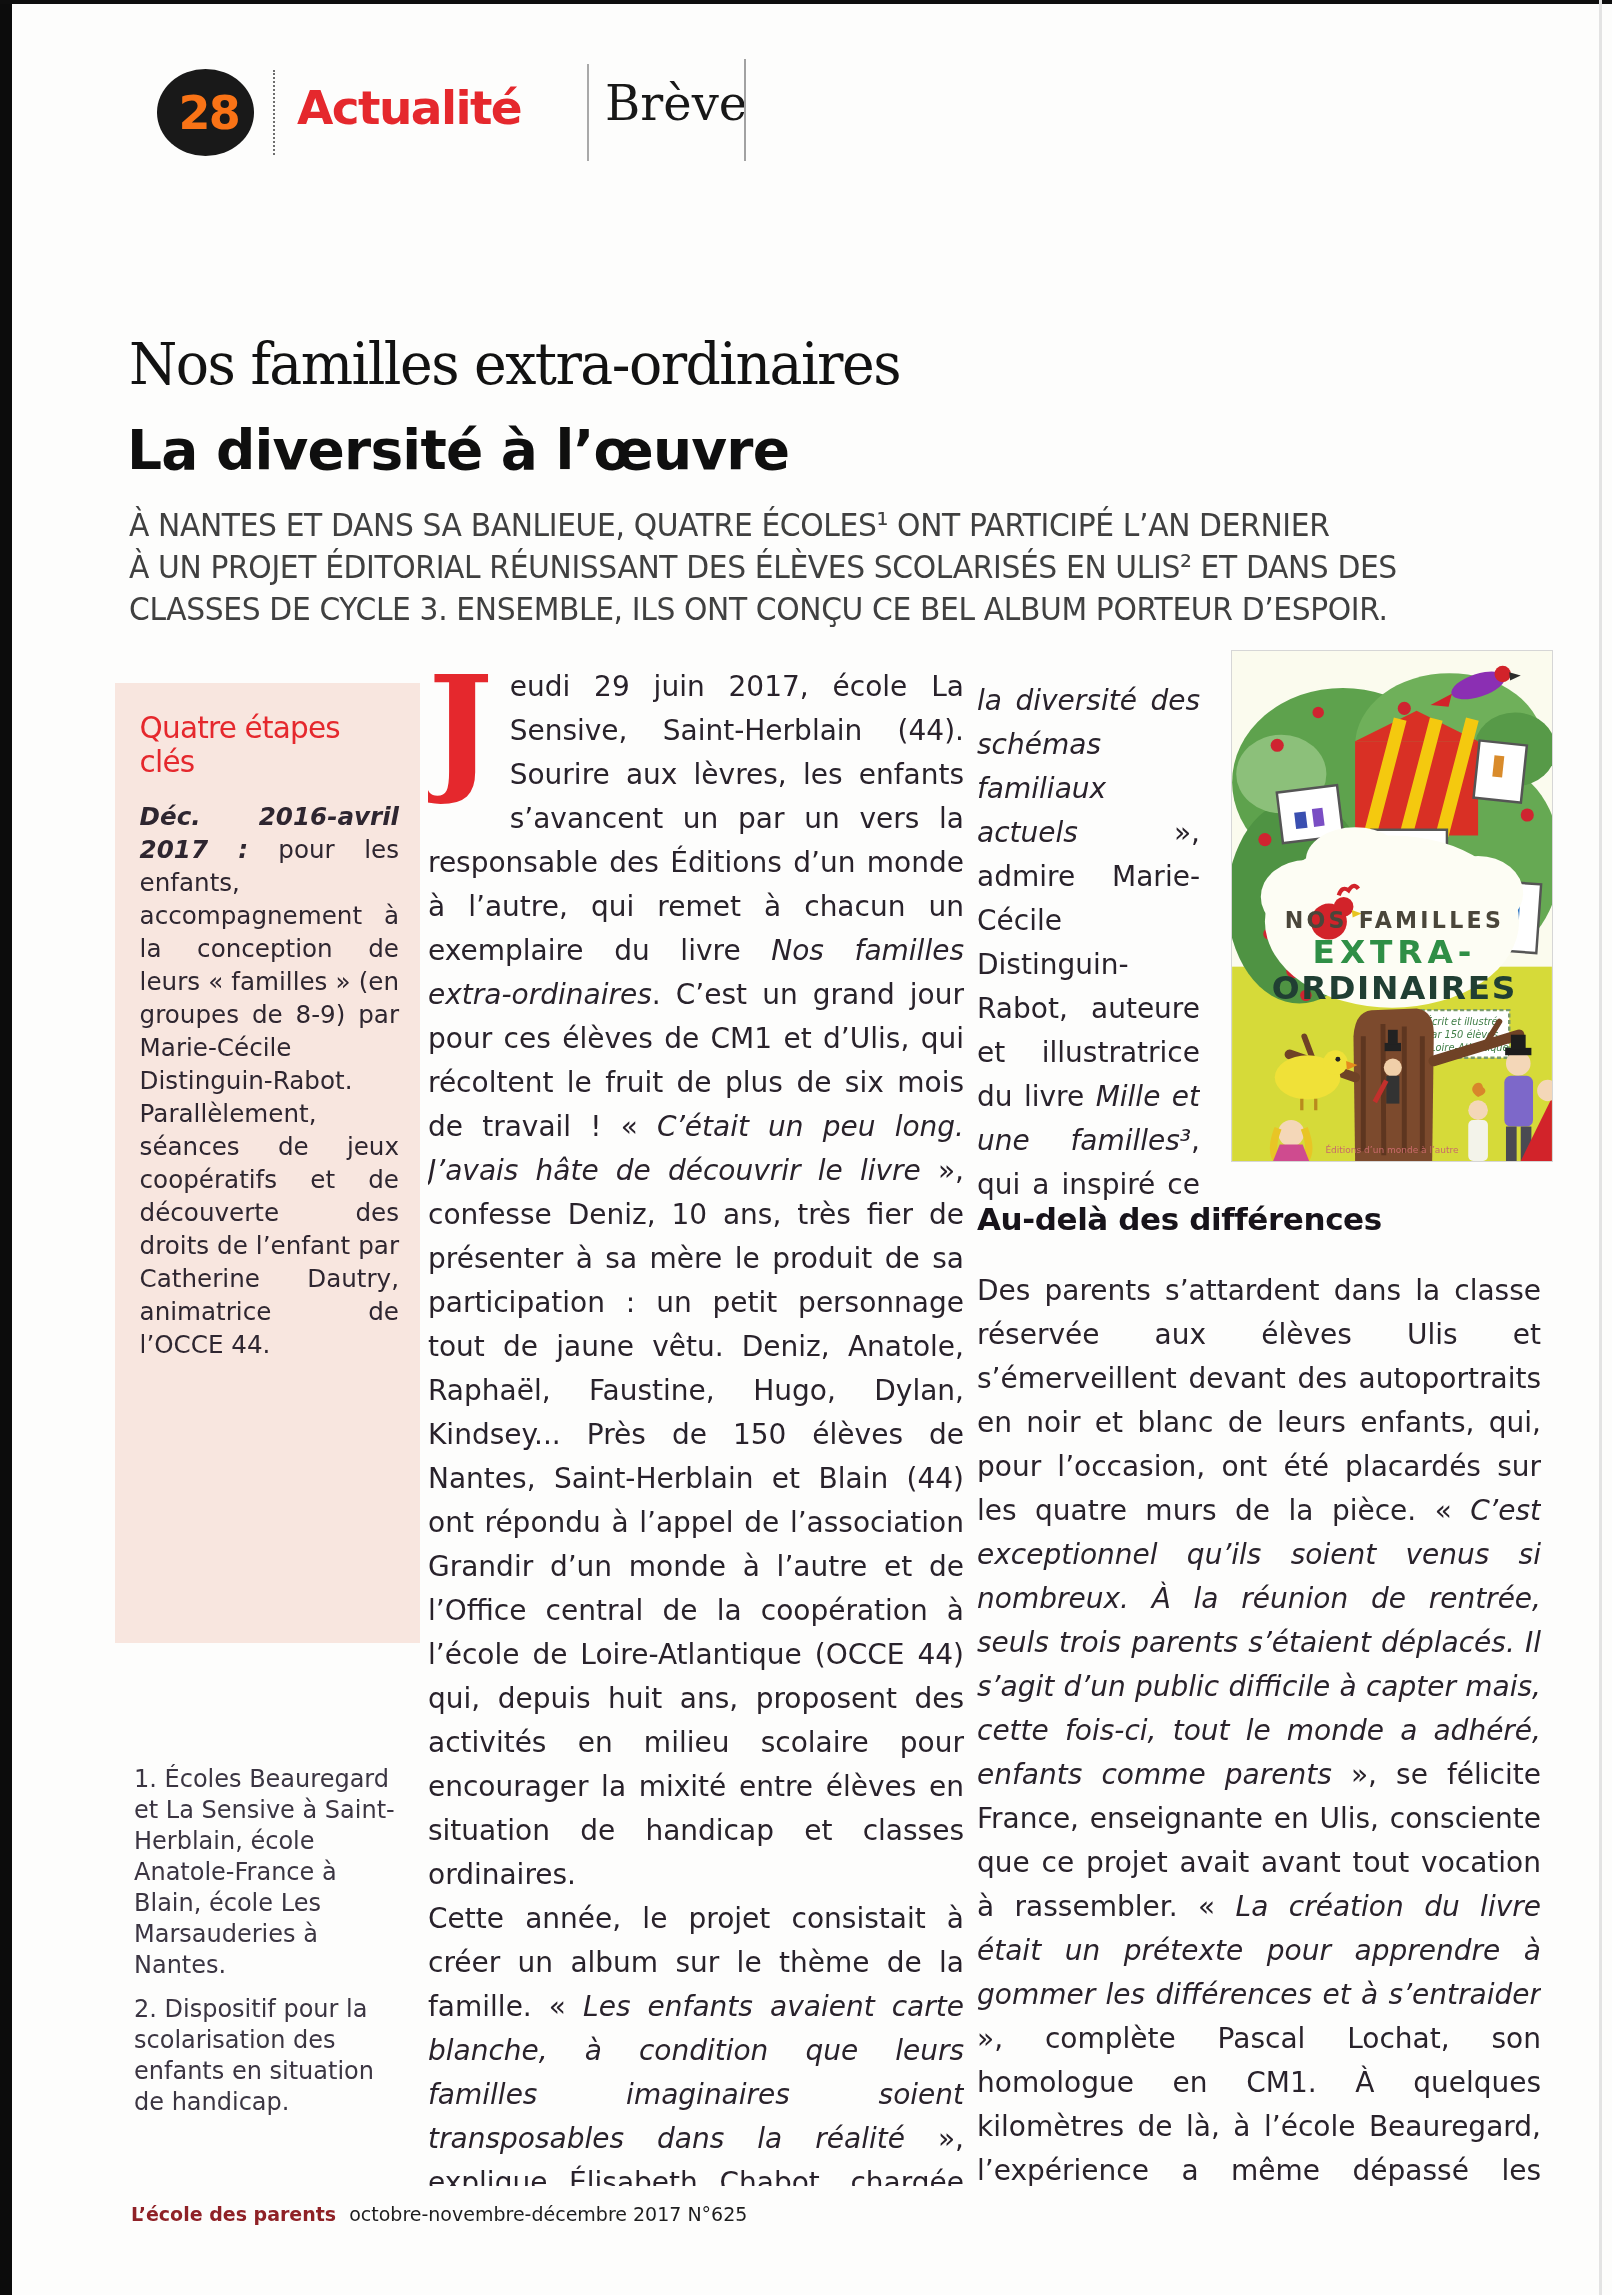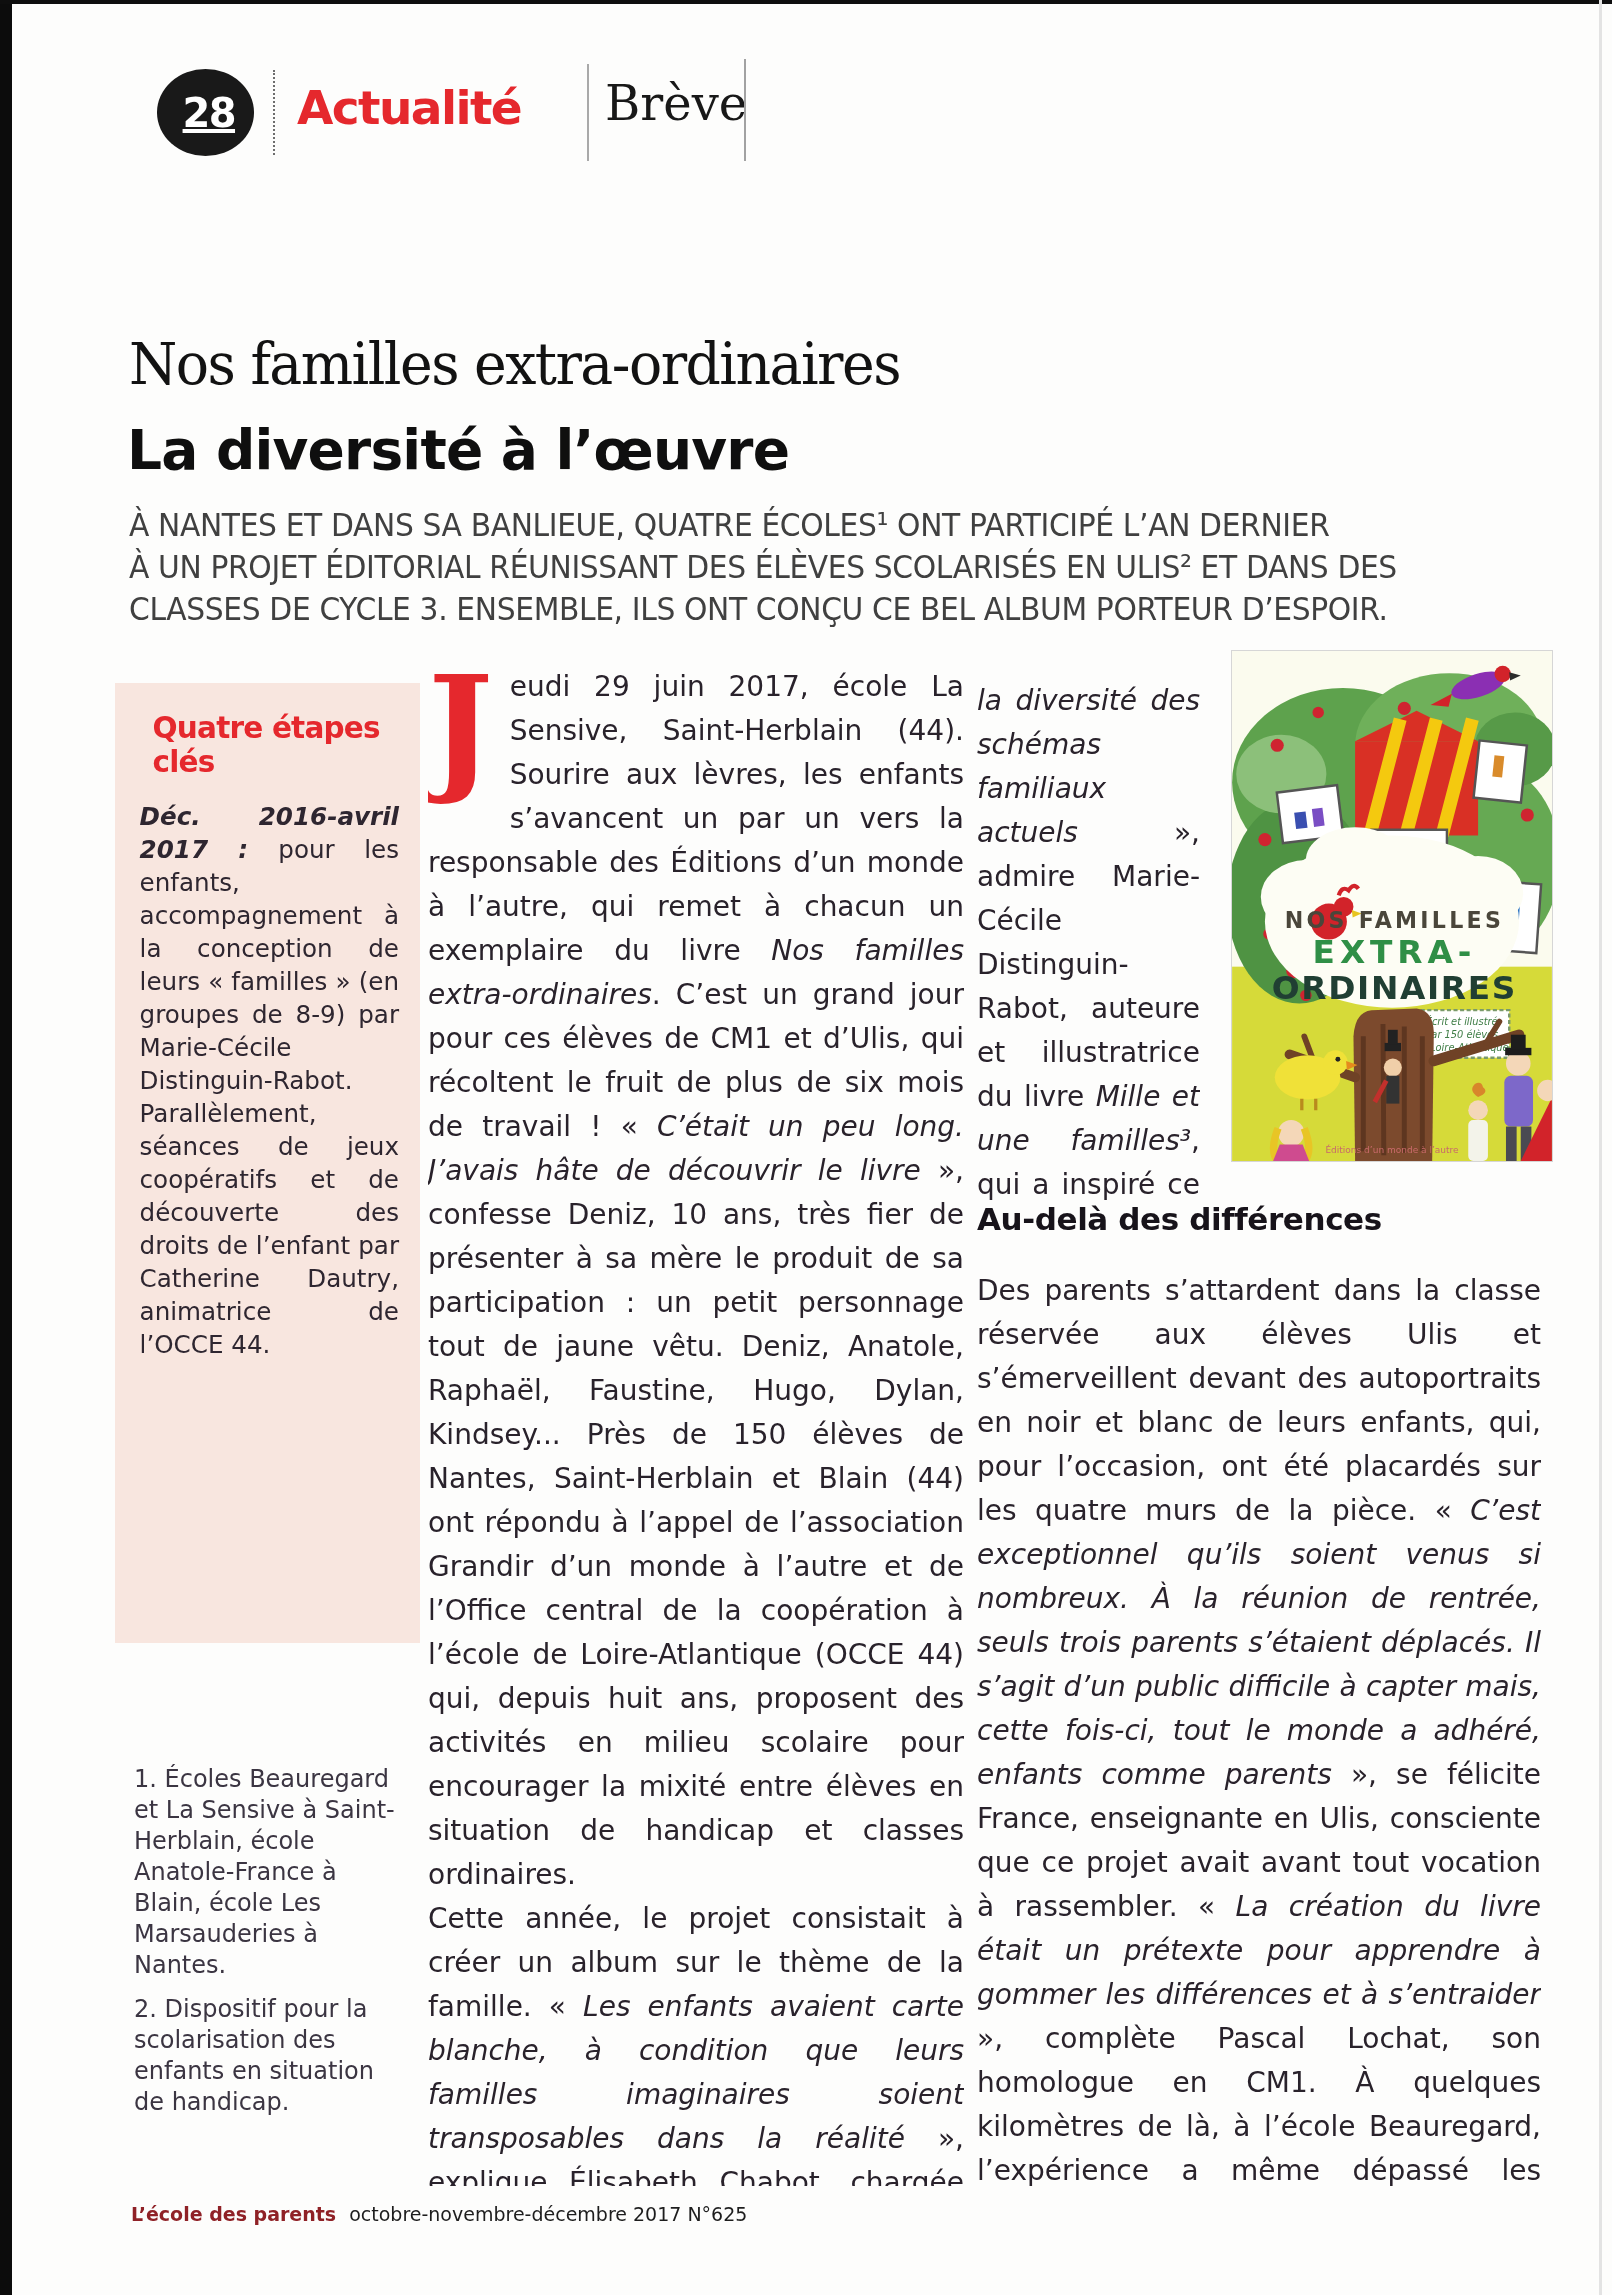--- a/index.html
+++ b/index.html
@@ -6,40 +6,40 @@
   .page{position:relative;width:1613px;height:2295px;background:#fdfdfc;overflow:hidden;
         font-family:"DejaVu Sans","Liberation Sans",sans-serif;color:#29222b;}
   
   .edge-left{position:absolute;left:0;top:0;width:12.3px;height:2295px;background:#0c0c0c;}
   .edge-top{position:absolute;left:0;top:0;width:1613px;height:4.1px;background:#0e0e0e;}
   .edge-right{position:absolute;right:11.5px;top:0;width:2.5px;height:2295px;background:#e3e3e3;}
 
   
   .pagenum-circle{position:absolute;left:157px;top:69px;width:97px;height:87px;border-radius:50%;
         background:#191919;display:flex;align-items:center;justify-content:center;}
-  .pagenum-circle span{color:#ffffff;font-size:40px;font-weight:bold;letter-spacing:-1.6px;padding-left:6.6px;text-decoration:underline;}
+  .pagenum-circle span{color:#f97316;font-size:46px;font-weight:bold;letter-spacing:-1.6px;padding-left:6.6px;}
   .sep-dotted{position:absolute;left:273px;top:70px;height:85px;width:0;border-left:2.5px dotted #6d6d6d;}
   .kicker-red{position:absolute;left:297px;top:80px;font-size:47px;font-weight:800;color:#e5282d;letter-spacing:-1.6px;}
   .sep-thin-1{position:absolute;left:587px;top:64px;height:97px;width:1.6px;background:#a9a9a9;}
   .kicker-black{position:absolute;left:605px;top:75px;font-size:48px;font-family:"DejaVu Serif","Liberation Serif",serif;color:#181818;}
   .sep-thin-2{position:absolute;left:744px;top:59px;height:102px;width:1.6px;background:#a2a2a2;}
 
   
   .title-serif{position:absolute;left:129px;top:331px;font-family:"DejaVu Serif","Liberation Serif",serif;
         font-size:57px;color:#121212;letter-spacing:-1.6px;transform:scaleX(.97);transform-origin:left;}
   .title-bold{position:absolute;left:127px;top:405px;font-size:55px;font-weight:800;color:#0f0f0f;letter-spacing:-0.8px;margin-top:13px;}
 
   
   .standfirst{position:absolute;left:129px;top:504px;width:1442px;color:#404040;}
   .standfirst div{font-size:32px;line-height:42px;letter-spacing:-0.4px;transform:scaleX(.93);transform-origin:left;white-space:nowrap;}
 
   
   .sidebar{position:absolute;left:115px;top:683px;width:305px;height:960px;background:#f8e6df;
         box-sizing:border-box;padding:28px 21px 24.6px 24.6px;overflow:hidden;}
-  .sidebar h3{margin:0 0 21px 13px;font-size:29.5px;font-weight:700;color:#e5282d;letter-spacing:-0.8px;}
+  .sidebar h3{margin:0 0 21px 0;font-size:29.5px;font-weight:400;color:#e5282d;letter-spacing:-0.8px;}
   .sb-entry{margin:0;font-size:24.6px;line-height:33px;color:#2e2630;text-align:justify;hyphens:auto;-webkit-hyphens:auto;}
 
   
   .footnotes{position:absolute;left:134px;top:1764px;width:275px;font-size:24px;line-height:31px;color:#3b3542;}
   .footnotes p{margin:0 0 13px 0;}
 
   
   .col-main{position:absolute;left:428px;top:665px;width:536px;height:1521px;overflow:hidden;}
   .col-narrow{position:absolute;left:977px;top:679px;width:223px;height:524px;overflow:hidden;}
   .col-right{position:absolute;left:977px;top:1269px;width:564px;height:926px;overflow:hidden;}

